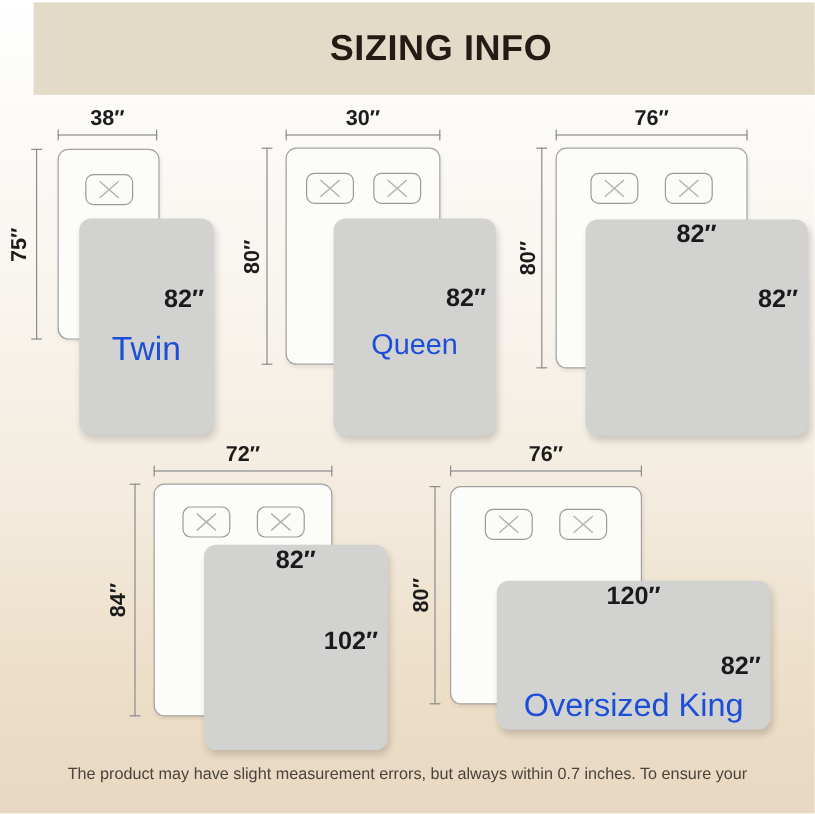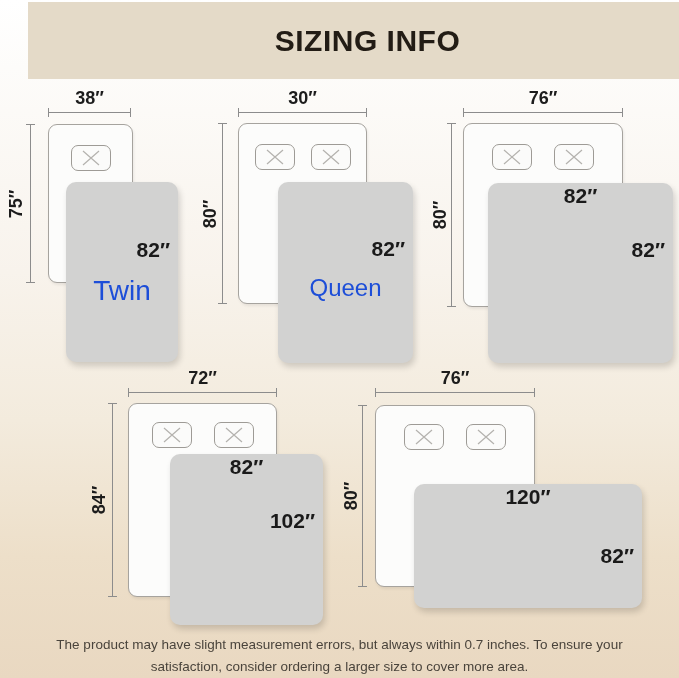--- a/index.html
+++ b/index.html
@@ -90,21 +90,21 @@
   .ki .bed{left:23px;top:31px;width:160px;height:184px;gap:22px;}
   .ki .blanket{left:48px;top:91px;width:185px;height:180px;}
   .ki .bl{top:55px;} .ki .bname{top:94px;font-size:28px;}
 
   .ck{left:99px;top:372px;width:225px;height:253px;}
   .ck .dimh{left:29px;top:0;width:149px;}
   .ck .dimv{left:0;top:31px;width:14px;height:194px;}
   .ck .bed{left:29px;top:31px;width:149px;height:194px;gap:22px;}
   .ck .pillow{margin-top:18px;}
   .ck .blanket{left:71px;top:82px;width:153px;height:171px;}
-  .ck .bl{top:55px;} .ck .bname{top:110px;font-size:27px;}
+  .ck .bl{top:69px;} .ck .bname{top:110px;font-size:27px;}
 
   .ok{left:351px;top:372px;width:292px;height:240px;}
   .ok .dimh{left:24px;top:0;width:160px;}
   .ok .dimv{left:0;top:33px;width:12px;height:182px;}
   .ok .bed{left:24px;top:33px;width:160px;height:182px;gap:22px;}
   .ok .pillow{margin-top:18px;}
   .ok .blanket{left:63px;top:90px;width:228px;height:124px;margin-top:22px;}
   .ok .bl{top:60px;} .ok .bname{top:90px;font-size:27px;width:190px;}
 
   
@@ -242,21 +242,21 @@
       </div>
       <div class="pillow">
         <svg width="30" height="18" viewBox="0 0 30 18">
             <path d="M7 2 L23 16 M23 2 L7 16" stroke="#b4b2ae" stroke-width="1.2" fill="none"></path>
           </svg>
       </div>
     </div>
     <div class="blanket">
       <span class="bw">120″</span>
       <span class="bl">82″</span>
+      <span class="bname">Oversized King</span>
     </div>
   </div>
 
   <div class="footer">
     <div>The product may have slight measurement errors, but always within 0.7 inches. To ensure your</div>
-    <div>satisfaction, consider ordering a larger size to cover more area.</div>
   </div>
 
 </div>
 
 </body></html>

